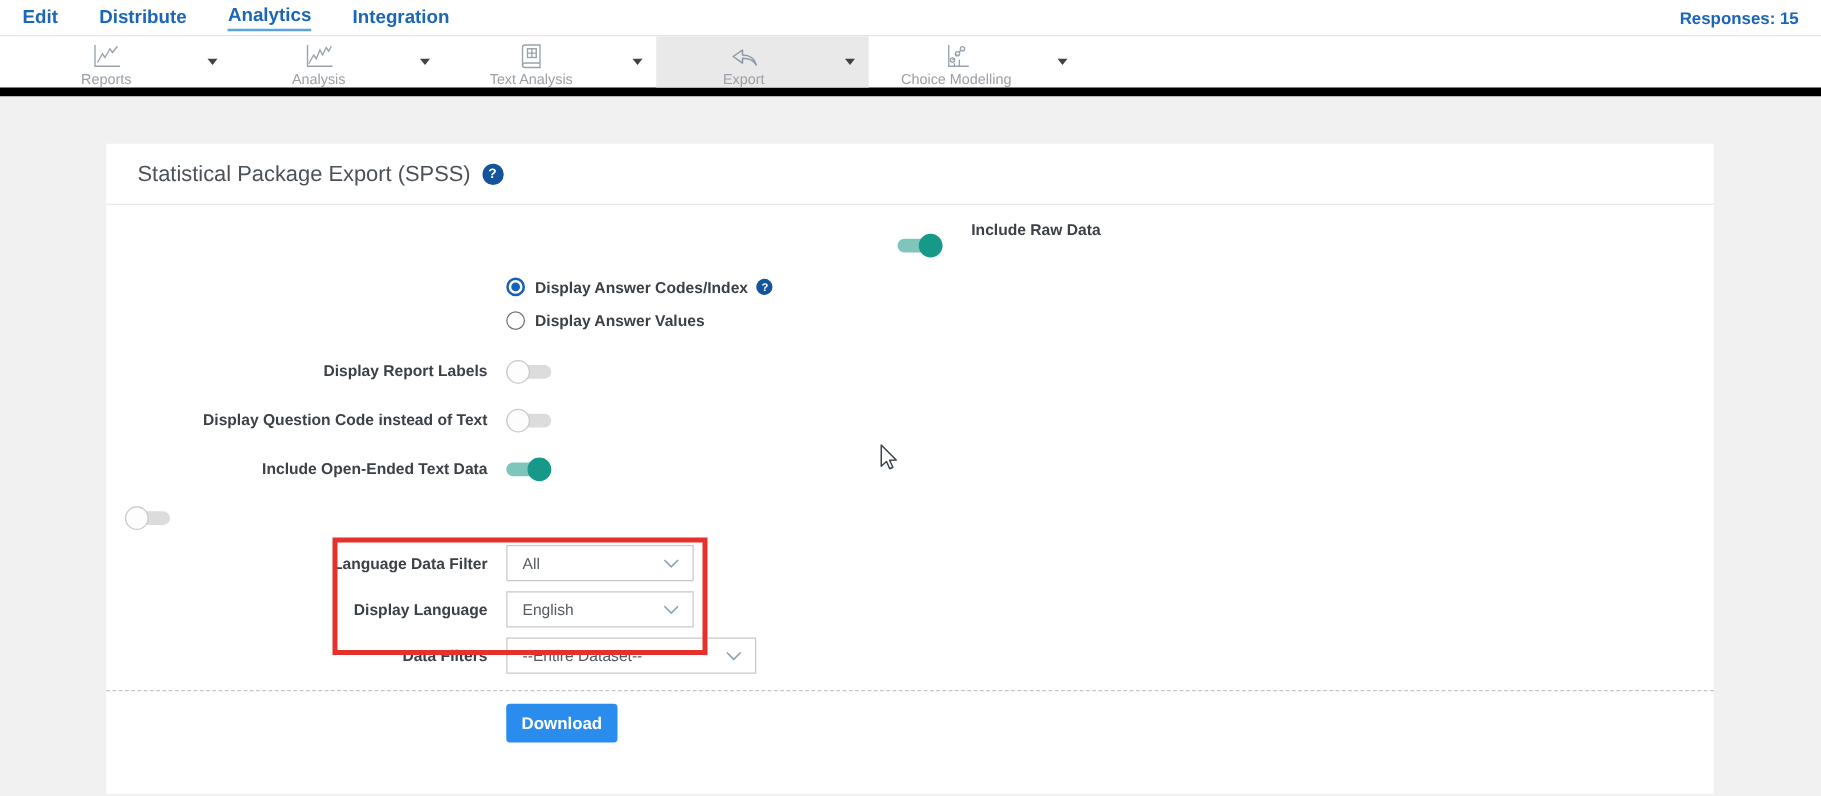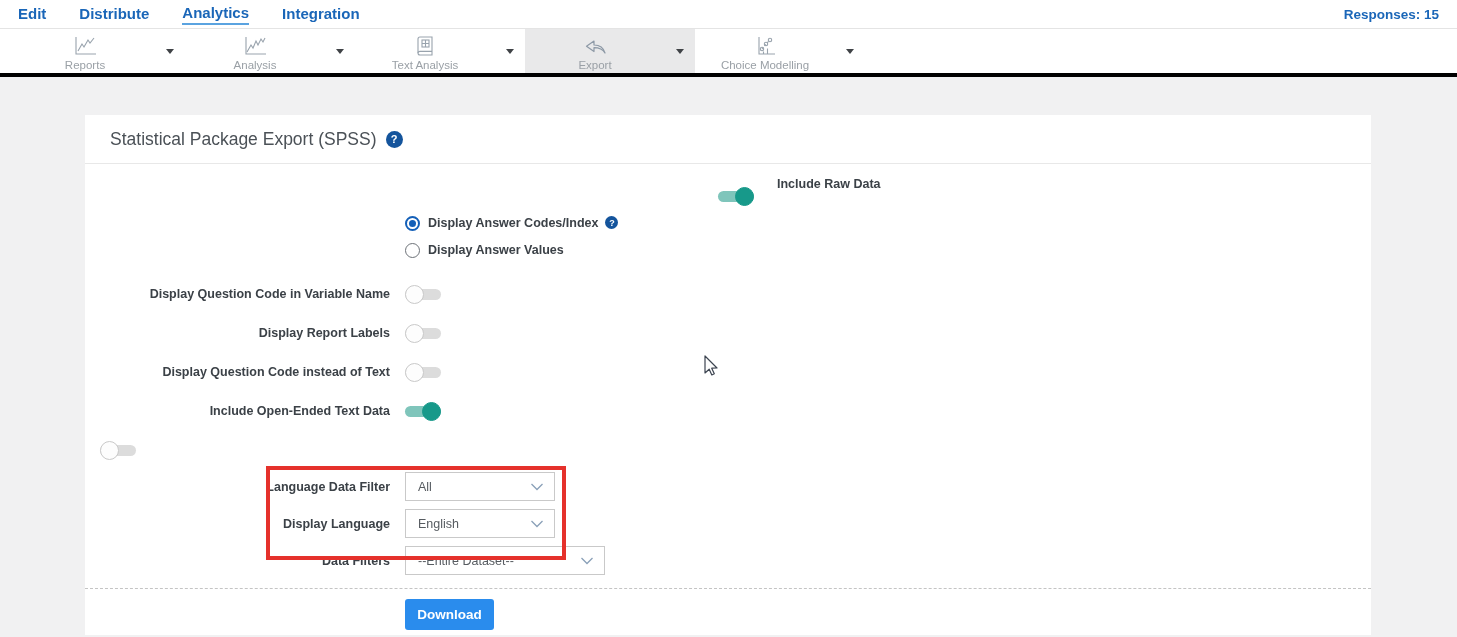--- a/index.html
+++ b/index.html
@@ -17,21 +17,21 @@
   }
   .nav-item {
     color:#1a66b8; font-size:15px; font-weight:600; margin-right:33px;
     cursor:pointer; padding-bottom:2px;
   }
   .nav-item.active { border-bottom:2px solid #5aa3e0; }
   .nav-responses { margin-left:auto; color:#1a66b8; font-size:13.5px; font-weight:600; }
 
   
   .toolbar {
-    height:48px; background:#ffffff; border-bottom:4px solid #000000;
+    height:48px; background:#ffffff; border-bottom:7px solid #000000;
     display:flex; align-items:stretch; padding-left:15px;
   }
   .tool-group { width:170px; display:flex; align-items:center; }
   .tool-group.active { background:#e9e9ea; }
   .tool-btn {
     flex:1; display:flex; flex-direction:column; align-items:center; justify-content:center;
     cursor:pointer; padding-top:4px;
   }
   .tool-btn .tool-label { color:#9aa0a6; font-size:11.5px; margin-top:2px; }
   .tool-caret {
@@ -76,21 +76,21 @@
   .toggle { position:relative; width:36px; height:11px; border-radius:6px; background:#dcdcdc; cursor:pointer; }
   .toggle .knob {
     position:absolute; top:-4px; left:0; width:19px; height:19px; border-radius:50%;
     background:#fdfdfd; border:1px solid #c9c9c9;
   }
   .toggle[data-state="on"] { background:#7fc5bb; }
   .toggle[data-state="on"] .knob { left:auto; right:0; background:#17998a; border-color:#17998a; }
 
   
   .radio-group { margin-top:14px; padding-left:320px; }
-  .radio { display:flex; min-height:27px; cursor:pointer; }
+  .radio { display:flex; align-items:center; min-height:27px; cursor:pointer; }
   .radio-circle {
     width:15px; height:15px; border:1.6px solid #6d7278; border-radius:50%; position:relative; flex:none;
   }
   .radio[data-state="selected"] .radio-circle { border:2px solid #1460b8; }
   .radio[data-state="selected"] .radio-circle::after {
     content:""; position:absolute; left:2px; top:2px; right:2px; bottom:2px;
     background:#1460b8; border-radius:50%;
   }
   .radio-label { color:#3b4147; font-size:12.5px; font-weight:bold; margin-left:8px; }
 
@@ -239,28 +239,20 @@
         <span class="radio-circle"></span>
         <span class="radio-label">Display Answer Codes/Index</span>
         <span class="help-icon small">?</span>
       </div>
       <div class="radio" data-state="unselected">
         <span class="radio-circle"></span>
         <span class="radio-label">Display Answer Values</span>
       </div>
     </div>
 
-    <div class="form-row row-toggle" style="margin-top:12px;">
-      <div class="form-label">Display Question Code in Variable Name</div>
-      <div class="form-control">
-        <div class="toggle" data-state="off">
-            <div class="knob"></div>
-          </div>
-      </div>
-    </div>
 
     <div class="form-row row-toggle">
       <div class="form-label">Display Report Labels</div>
       <div class="form-control">
         <div class="toggle" data-state="off">
             <div class="knob"></div>
           </div>
       </div>
     </div>
 

